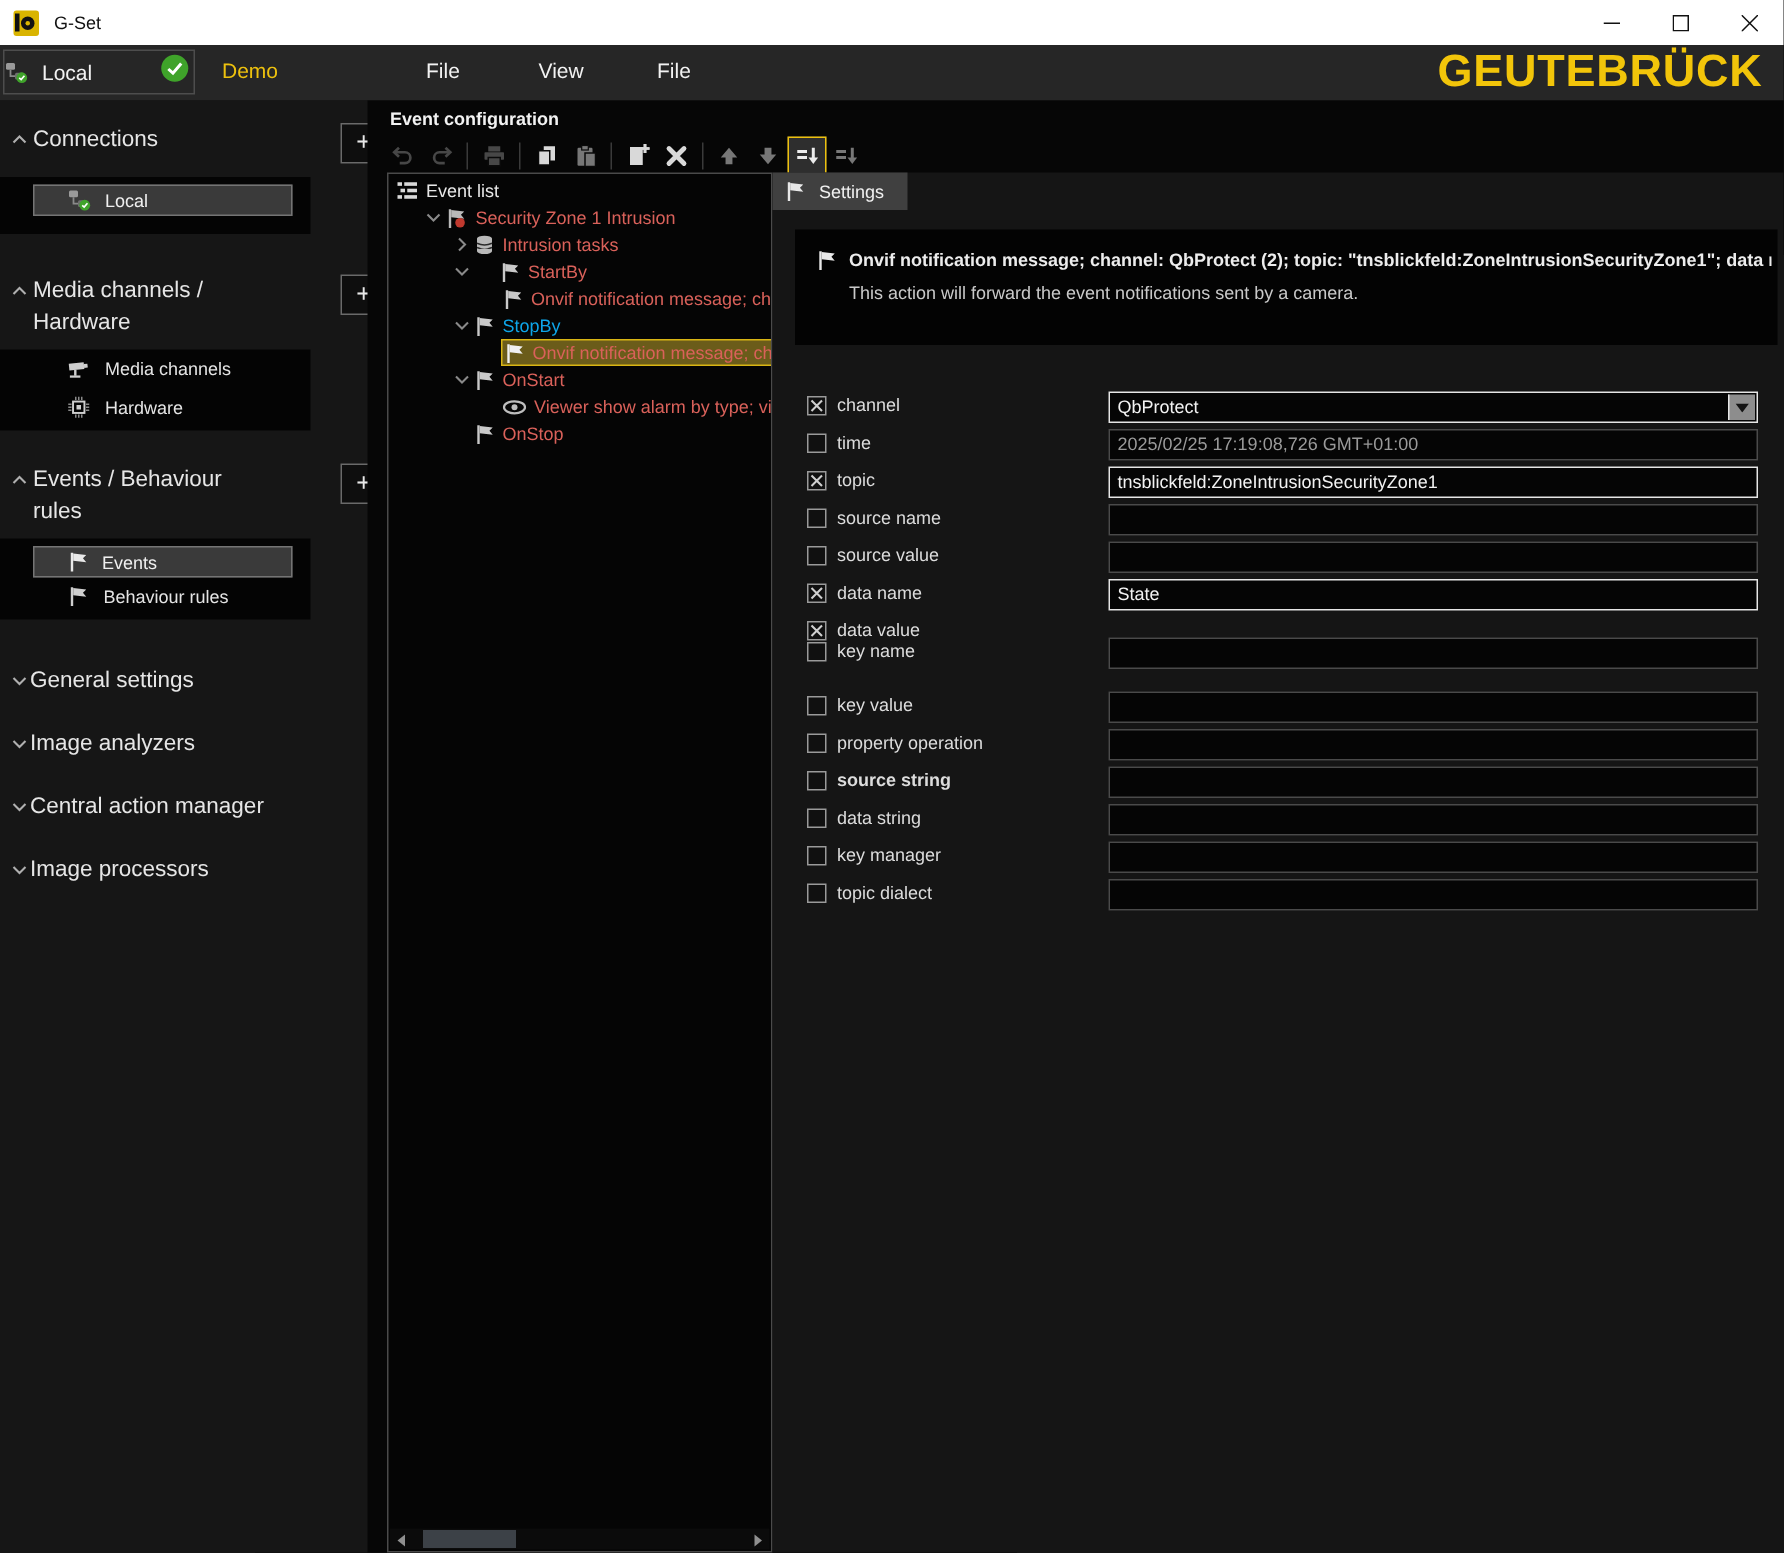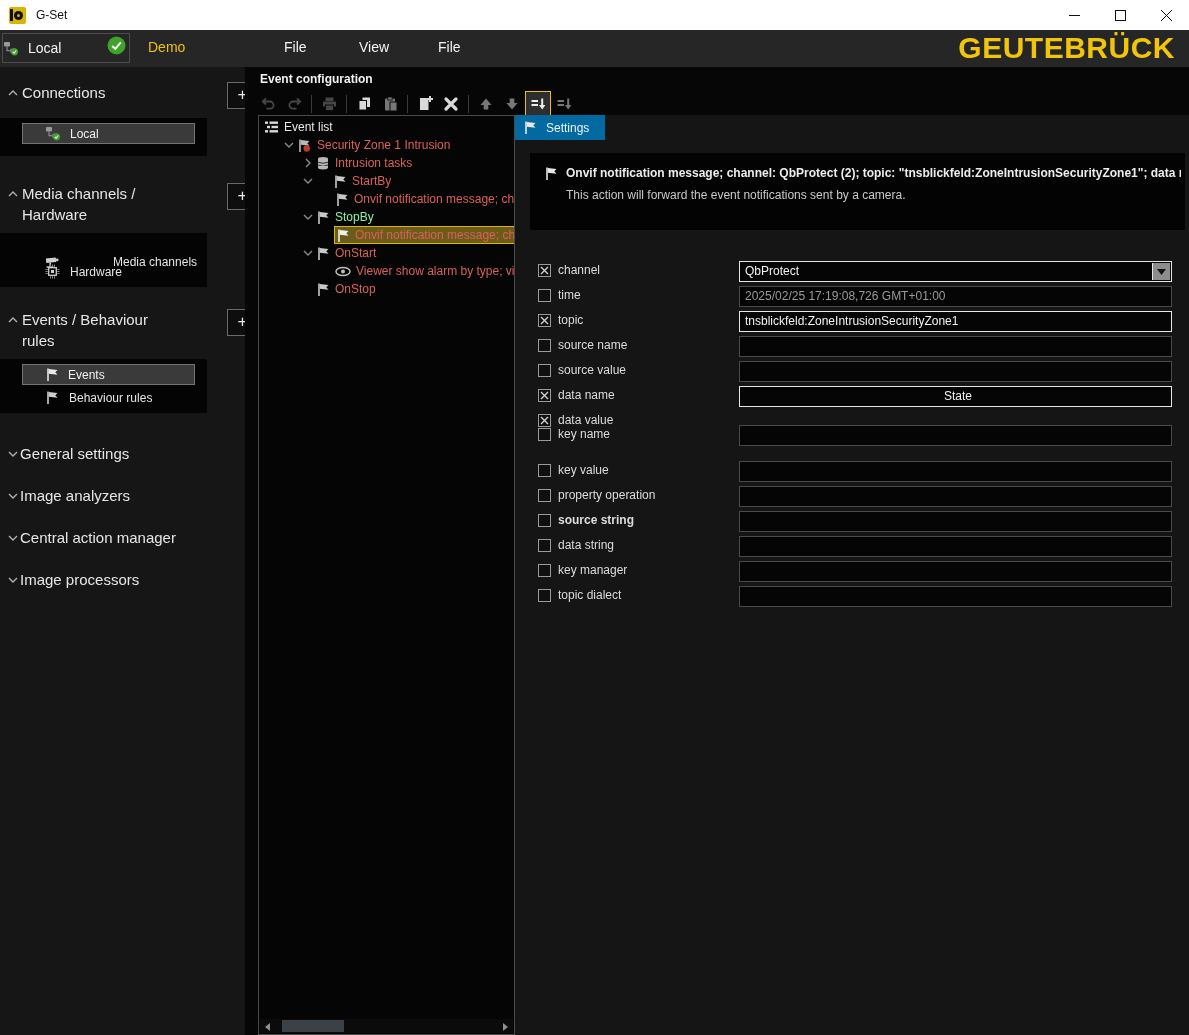--- a/index.html
+++ b/index.html
@@ -66,21 +66,21 @@
   .tree-row .t-wrap.selected { background:#6b5c1a; border:1px solid #d9b514; }
   .tree-row .t-label { font-size:12px; margin-left:5px; }
   #hscroll { position:absolute; left:1px; right:1px; bottom:1px; height:14px; background:#0b0b0b; }
   #hscroll .thumb { position:absolute; left:22px; top:1px; width:62px; height:12px; background:#3c4147; }
   .scroll-arrow { position:absolute; top:4px; width:0; height:0; border-top:4px solid transparent; border-bottom:4px solid transparent; }
   #arrow-left { left:5px; border-right:5px solid #8f8f8f; }
   #arrow-right { right:5px; border-left:5px solid #8f8f8f; }
 
   
   #settings-panel { position:absolute; left:270px; top:48px; right:0; bottom:0; background:#151515; }
-  #settings-tab { position:absolute; left:0; top:0; height:25px; background:#0369a1; display:flex; align-items:center;
+  #settings-tab { position:absolute; left:0; top:0; height:25px; background:#404040; display:flex; align-items:center;
                   padding:0 16px 0 8px; }
   #settings-tab .tab-label { color:#f0f0f0; font-size:12px; margin-left:9px; }
   #summary-box { position:absolute; left:15px; top:38px; right:4px; height:77px; background:#030303; }
   #summary-box .icon { position:absolute; left:14px; top:13px; }
   #summary-title { position:absolute; left:36px; top:13px; right:4px; font-size:12px; font-weight:bold; color:#ececec;
                    white-space:nowrap; overflow:hidden; }
   #summary-desc { position:absolute; left:36px; top:35px; font-size:12px; color:#c9c9c9; }
   #form-rows { position:absolute; left:0; top:146px; right:0; }
   .form-row { position:absolute; left:0; right:0; height:25px; }
   .cbx { position:absolute; left:23px; top:3px; width:13px; height:13px; border:1px solid #9a9a9a; background:#101010;
@@ -177,21 +177,21 @@
     <div class="section-header" style="margin-top: 27px;">
       <span class="chev icon">
         <svg width="10" height="10" viewBox="0 0 10 10">
           <polyline points="1,7 5,3 9,7" fill="none" stroke="#b0b0b0" stroke-width="1.4"></polyline>
         </svg>
       </span>
       <span class="s-label">Media channels / Hardware</span>
       <span class="add-btn">+</span>
     </div>
     <div class="sub-block" style="height: 54px;">
-      <div class="side-item" style="top: 22px; gap: 43px;">
+      <div class="side-item" style="top: 6px;">
         <span class="icon">
           <svg width="15" height="14" viewBox="0 0 15 14">
             <rect x="1" y="3" width="10" height="4.5" fill="#cfcfcf" transform="rotate(-6 6 5)"></rect>
             <rect x="11" y="3.6" width="2.4" height="2.6" fill="#cfcfcf" transform="rotate(-6 12 5)"></rect>
             <rect x="4.4" y="7.5" width="1.6" height="4" fill="#cfcfcf"></rect>
             <rect x="1.6" y="11.3" width="7" height="1.5" fill="#cfcfcf"></rect>
           </svg>
         </span>
         <span class="i-label">Media channels</span>
       </div>
@@ -460,21 +460,21 @@
               <polyline points="1,3 5,7 9,3" fill="none" stroke="#8a8a8a" stroke-width="1.4"></polyline>
             </svg>
           </span>
           <span class="t-wrap">
             <span class="icon">
               <svg width="14" height="15" viewBox="0 0 14 15">
                 <path d="M3 1.5 V14" stroke="#c9c9c9" stroke-width="1.6"></path>
                 <path d="M3.8 2 L12.5 3 L10.3 5.2 L12.5 7.8 L3.8 6.8 Z" fill="#c9c9c9"></path>
               </svg>
             </span>
-            <span class="t-label" style="color:#86efac">StopBy</span>
+            <span class="t-label" style="color:#0ea5e9">StopBy</span>
           </span>
         </div>
         <div class="tree-row" style="padding-left: 61px;">
           <span class="spacer"></span>
           <span class="t-wrap selected">
             <span class="icon">
               <svg width="14" height="15" viewBox="0 0 14 15">
                 <path d="M3 1.5 V14" stroke="#f0f0f0" stroke-width="1.6"></path>
                 <path d="M3.8 2 L12.5 3 L10.3 5.2 L12.5 7.8 L3.8 6.8 Z" fill="#f0f0f0"></path>
               </svg>
@@ -585,21 +585,21 @@
         <div class="form-row" style="top: 75px;">
           <span class="cbx"></span>
           <span class="f-label">source name</span>
           <div class="f-input st-empty"><span></span></div>
         </div>
         <div class="form-row" style="top: 100px;">
           <span class="cbx"></span>
           <span class="f-label">source value</span>
           <div class="f-input st-empty"><span></span></div>
         </div>
-        <div class="form-row" style="top: 125px; text-align: center;">
+        <div class="form-row" style="top: 125px;">
           <span class="cbx">
             <span class="icon">
               <svg width="9" height="9" viewBox="0 0 9 9">
                 <path d="M1 1 L8 8 M8 1 L1 8" stroke="#cfcfcf" stroke-width="1.4"></path>
               </svg>
             </span>
           </span>
           <span class="f-label">data name</span>
           <div class="f-input st-active"><span>State</span></div>
         </div>

